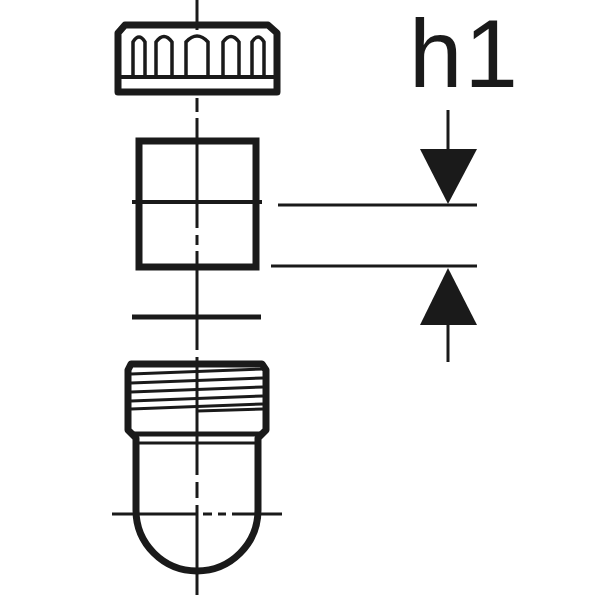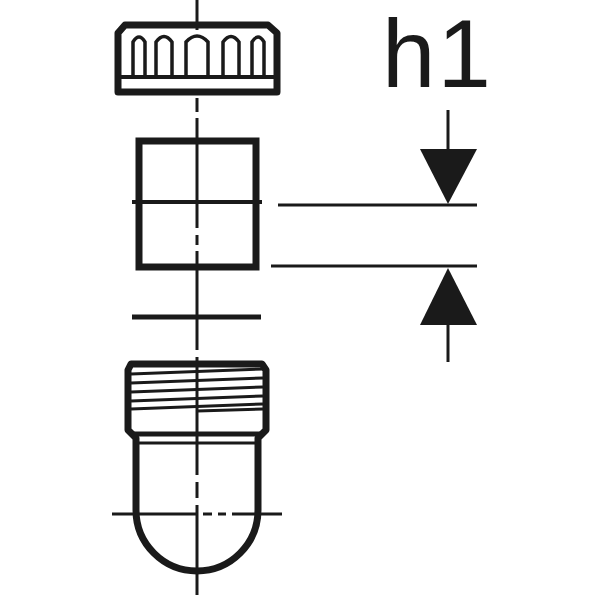--- a/index.html
+++ b/index.html
@@ -1,19 +1,19 @@
 <!DOCTYPE html>
 <html><head>
   <meta charset="utf-8">
   <style>
     html, body { margin: 0; padding: 0; background: #ffffff; }
     body { width: 600px; height: 600px; overflow: hidden; position: relative; }
     #diagram { position: absolute; left: 0; top: 0; width: 600px; height: 600px; }
     .label-h1 {
-      position: absolute; left: 382px; top: 6px;
+      position: absolute; left: 409px; top: 6px;
       font-family: "Liberation Sans", sans-serif;
       font-size: 96px; line-height: 96px; color: #1a1a1a;
       letter-spacing: 2px;
     }
   </style>
 </head>
 <body>
 
 <div class="label-h1">h1</div>
 

